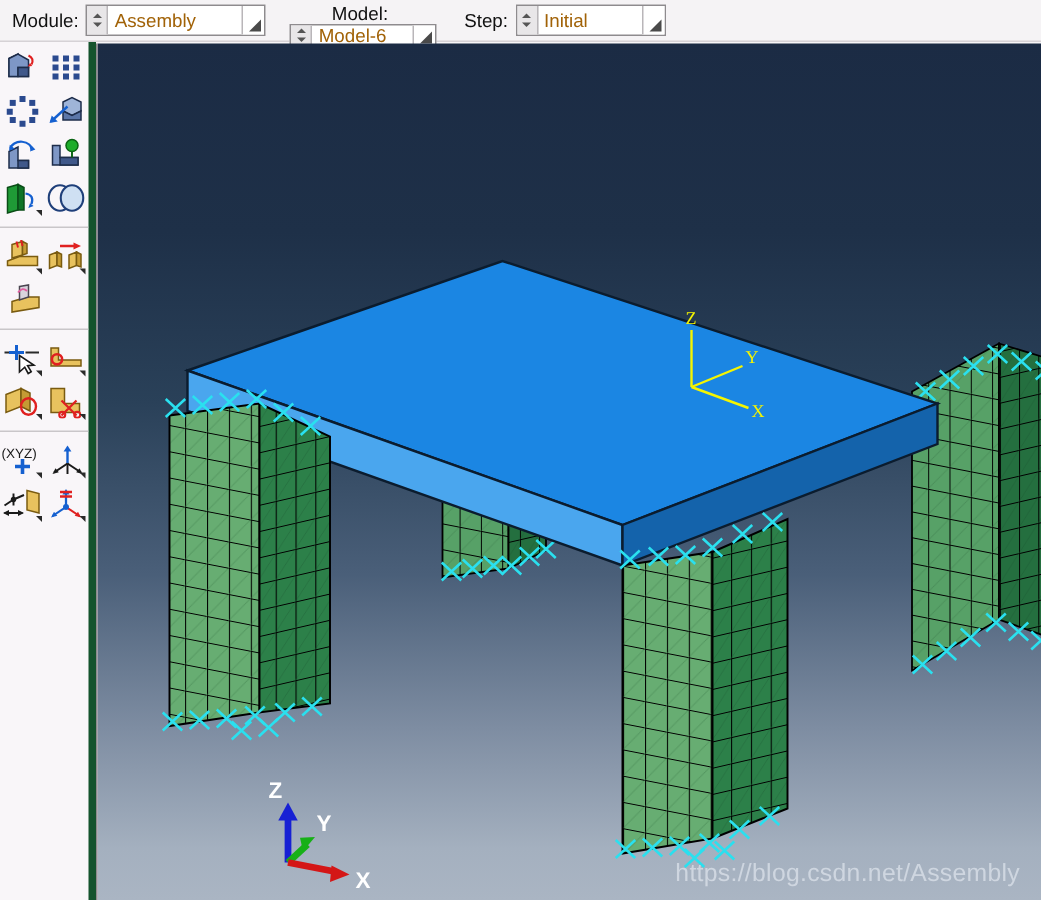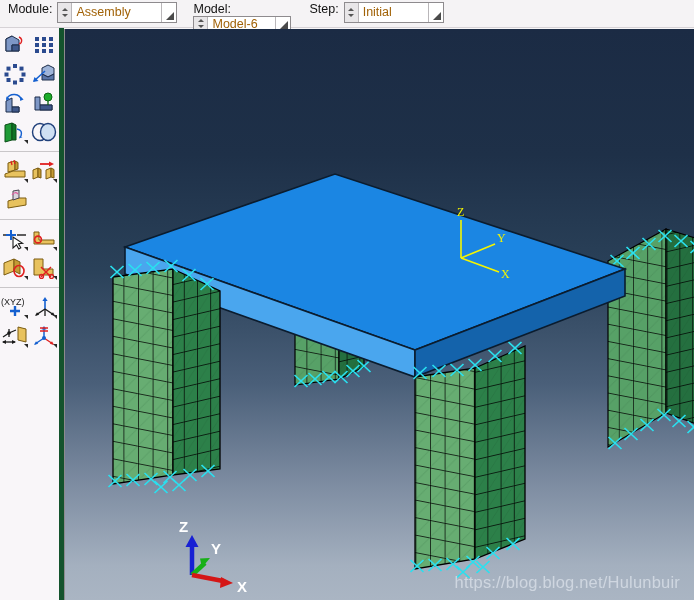--- a/index.html
+++ b/index.html
@@ -12,21 +12,21 @@
   #app{position:relative;width:694px;height:600px;}
 
   
   .ctxbar{
     position:absolute;left:0;top:0;width:694px;height:28px;
     background:#f5f3f5;
     border-bottom:1px solid #d6d2d6;
     display:flex;align-items:center;
     box-sizing:border-box;
   }
-  .ctxgroup{display:flex;height:24px;margin-left:8px;}
+  .ctxgroup{display:flex;align-items:center;height:24px;margin-left:8px;}
   .ctxlabel{
     font-size:12.5px;color:#111;margin-right:5px;white-space:nowrap;
     letter-spacing:0px;
   }
   .combo{
     position:relative;display:flex;align-items:stretch;height:21px;
     background:#ffffff;
     border:1px solid #8e8b8e;
     box-sizing:border-box;
   }
@@ -493,16 +493,16 @@
         <path d="M145,529 l-10,0.5 l2,9 z" fill="#17b017"></path>
 
         <path d="M127,546 L158,552" stroke="#d41616" stroke-width="4.5"></path>
         <path d="M168,554 l-12,-6 l-1,11 z" fill="#d41616"></path>
         <text x="114" y="503" font-family="Liberation Sans, sans-serif" font-size="15" font-weight="bold" fill="#ffffff">Z</text>
         <text x="146" y="525" font-family="Liberation Sans, sans-serif" font-size="15" font-weight="bold" fill="#ffffff">Y</text>
         <text x="172" y="563" font-family="Liberation Sans, sans-serif" font-size="15" font-weight="bold" fill="#ffffff">X</text>
       </g>
     </svg>
 
-    <div class="wm">https://blog.blog.net/Hulunbuir</div>
+    <div class="wm">https://blog.csdn.net/Assembly</div>
   </div>
 
 </div>
 
 </body></html>

